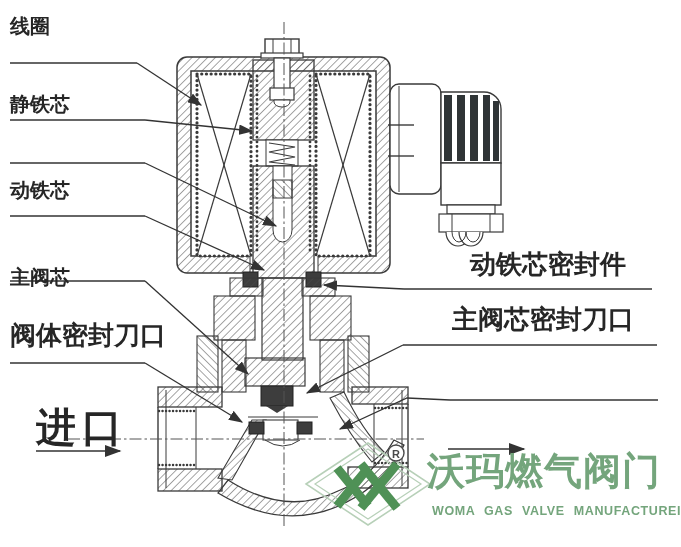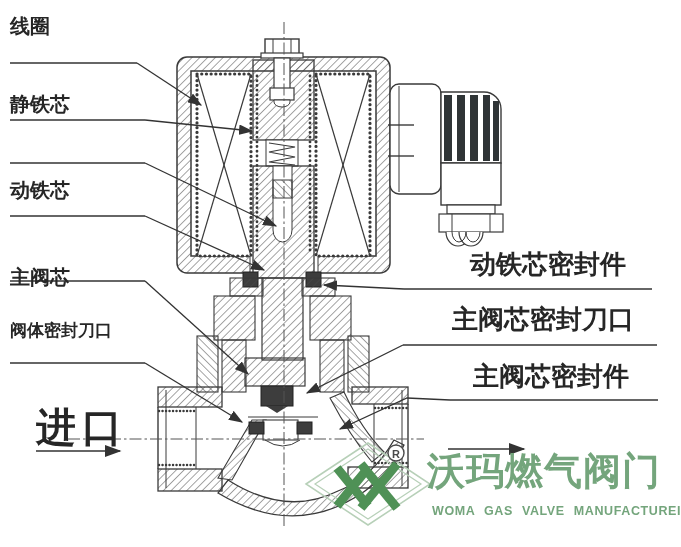--- a/index.html
+++ b/index.html
@@ -187,22 +187,21 @@
     </g>
     <circle cx="396" cy="453" r="8" fill="#fff" stroke="#4a4a4a" stroke-width="1.4"></circle>
     <text x="396" y="457.5" font-size="11" font-weight="bold" fill="#4a4a4a" text-anchor="middle" font-family="Liberation Sans, DejaVu Sans, sans-serif">R</text>
   </g>
 </svg>
 
   <div class="lbl lbl-l" style="left:10px;top:16px;">线圈</div>
   <div class="lbl lbl-l" style="left:10px;top:94px;">静铁芯</div>
   <div class="lbl lbl-l" style="left:10px;top:180px;">动铁芯</div>
   <div class="lbl lbl-l" style="left:10px;top:235px;margin-top:32px;">主阀芯</div>
-  <div class="lbl" style="left:10px;top:322px;font-size:17px;">阀体密封刀口</div>
+  <div class="lbl" style="left:10px;top:322px;font-size:26px;">阀体密封刀口</div>
   <div class="lbl lbl-big" style="left:36px;top:406px;">进口</div>
 
   <div class="lbl lbl-r" style="left:470px;top:251px;">动铁芯密封件</div>
   <div class="lbl lbl-r" style="left:452px;top:306px;">主阀芯密封刀口</div>
-  <div class="lbl lbl-r" style="left:473px;top:363px;">主阀芯密封件</div>
 
   <div class="brand-cn">沃玛燃气阀门</div>
   <div class="brand-en">WOMA GAS VALVE MANUFACTUREING</div>
 </div>
 
 </body></html>

